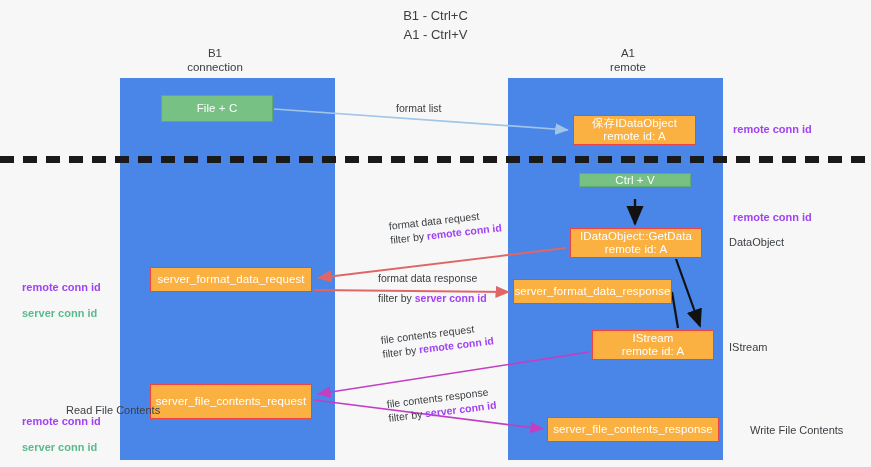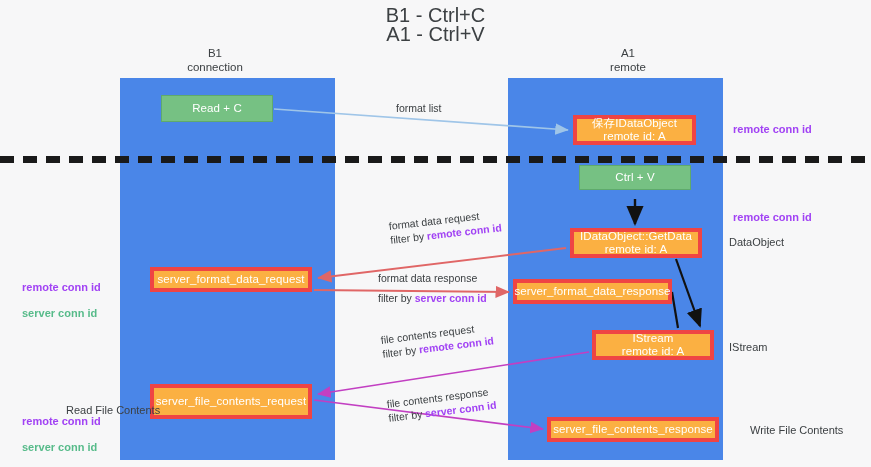--- a/index.html
+++ b/index.html
@@ -10,21 +10,21 @@
     overflow:hidden;
     position:relative;
     color:#3c4043;
   }
   #stage{position:absolute;left:0;top:0;width:871px;height:467px;}
   .abs{position:absolute;}
 
   
   #title{
     left:0;top:6px;width:871px;text-align:center;
-    font-size:20px;line-height:19px;color:#3c4043;
+    font-size:13px;line-height:19px;color:#3c4043;
     white-space:pre-line;
   }
 
   
   .lane-head{
     text-align:center;font-size:11.5px;line-height:14px;color:#3c4043;
     white-space:pre-line;
   }
   #head-b1{left:155px;top:46px;width:120px;}
   #head-a1{left:558px;top:46px;width:140px;}
@@ -38,25 +38,25 @@
   .box{
     box-sizing:border-box;
     display:flex;align-items:center;justify-content:center;
     text-align:center;
     color:#ffffff;
     font-size:11.5px;line-height:13px;
     white-space:pre-line;
     letter-spacing:.1px;
   }
   .green{background:#76c183;border:1px solid #5faa6c;}
-  .orange{background:#fbb042;border:4px solid #ef4444;}
+  .orange{background:#fbb042;border:1px solid #ef4444;}
 
   #box-ctrlc{left:161px;top:95px;width:112px;height:27px;}
   #box-idataobject{left:573px;top:115px;width:123px;height:30px;}
-  #box-ctrlv{left:579px;top:165px;width:112px;height:25px;}
+  #box-ctrlv{left:579px;top:173px;width:112px;height:14px;}
   #box-getdata{left:570px;top:228px;width:132px;height:30px;}
   #box-sfdreq{left:150px;top:267px;width:162px;height:25px;}
   #box-sfdresp{left:513px;top:279px;width:159px;height:25px;}
   #box-istream{left:592px;top:330px;width:122px;height:30px;}
   #box-sfcreq{left:150px;top:384px;width:162px;height:35px;}
   #box-sfcresp{left:547px;top:417px;width:172px;height:25px;}
 
   
   .note{font-size:11px;line-height:13px;white-space:pre-line;}
   .note-purple{color:#a142f4;font-weight:bold;}
@@ -138,21 +138,21 @@
 
     <path d="M589,352 L318,394" stroke="#c23fc2" stroke-width="1.7" fill="none" marker-end="url(#ah-mag)"></path>
 
     <path d="M314,400 L543,429" stroke="#c23fc2" stroke-width="1.7" fill="none" marker-end="url(#ah-mag)"></path>
 
     <path d="M672,292 L678,328" stroke="#111111" stroke-width="2.2" fill="none"></path>
   </svg>
 
   <div class="abs" id="sep"></div>
 
-  <div class="abs box green" id="box-ctrlc">Read + C</div>
+  <div class="abs box green" id="box-ctrlc">File + C</div>
   <div class="abs box orange" id="box-idataobject">保存IDataObject
 remote id: A</div>
   <div class="abs box green" id="box-ctrlv">Ctrl + V</div>
   <div class="abs box orange" id="box-getdata">IDataObject::GetData
 remote id: A</div>
   <div class="abs box orange" id="box-sfdresp">server_format_data_response</div>
   <div class="abs box orange" id="box-sfdreq">server_format_data_request</div>
   <div class="abs box orange" id="box-istream">IStream
 remote id: A</div>
   <div class="abs box orange" id="box-sfcreq">server_file_contents_request</div>

